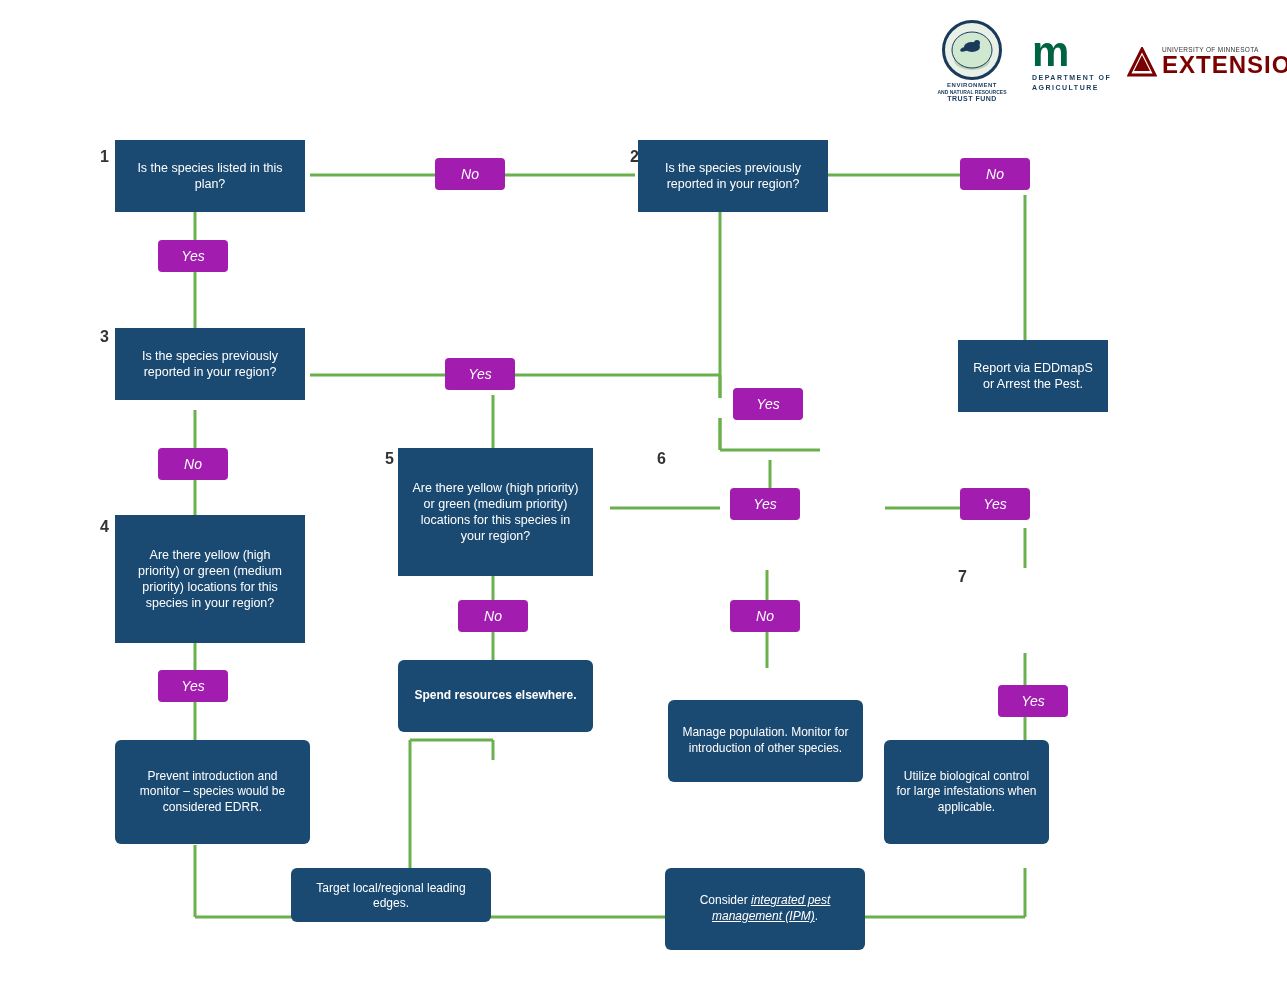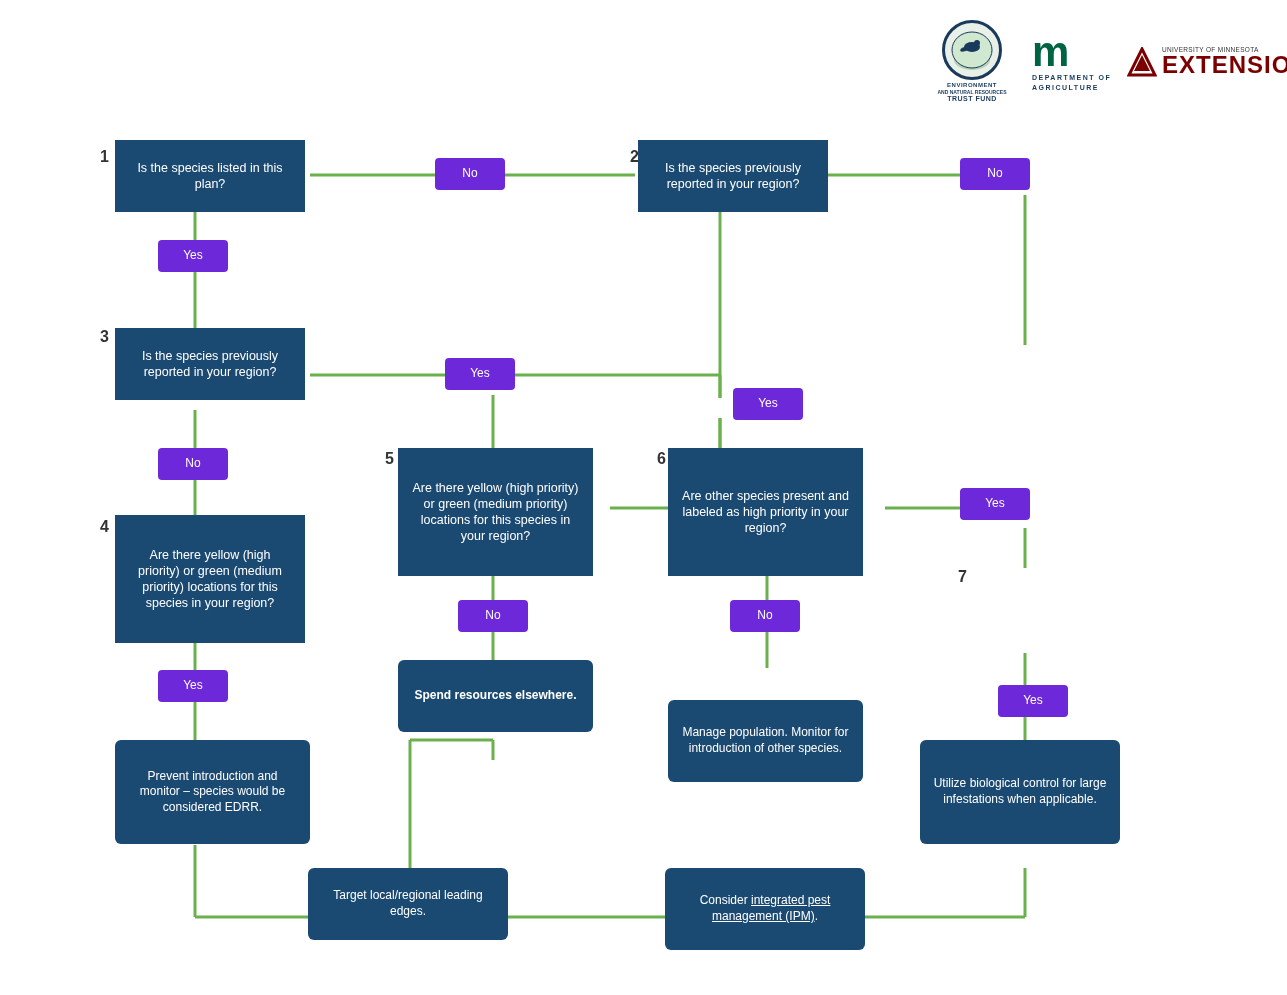--- a/index.html
+++ b/index.html
@@ -104,24 +104,25 @@
       padding: 10px 12px;
     }
 
     .node-blue {
       background: #1a4971;
       color: #fff;
       font-size: 12.5px;
     }
 
     .node-gray {
-      background: #6d28d9;
+      background: #a21caf;
       color: #fff;
-      font-size: 12px;
+      font-size: 14px;
       border-radius: 4px;
+      font-style: italic;
     }
 
     .node-outcome {
       background: #1a4971;
       color: #fff;
       font-size: 12px;
       border-radius: 6px;
     }
 
     
@@ -279,20 +280,23 @@
     </div>
 
     <div class="node node-gray" style="left:920px; top:38px; width:70px; height:32px;">
       <span>No</span>
     </div>
 
     <div class="node node-gray" style="left:693px; top:268px; width:70px; height:32px;">
       <span>Yes</span>
     </div>
 
+    <div class="node node-blue" style="left:918px; top:220px; width:150px; height:72px;">
+      <span>Report via EDDmapS or Arrest the Pest.</span>
+    </div>
 
     <div class="node node-blue" style="left:75px; top:208px; width:190px; height:72px;">
       <span>Is the species previously reported in your region?</span>
     </div>
 
     <div class="node node-gray" style="left:118px; top:328px; width:70px; height:32px;">
       <span>No</span>
     </div>
 
     <div class="node node-gray" style="left:405px; top:238px; width:70px; height:32px;">
@@ -312,23 +316,20 @@
     </div>
 
     <div class="node node-gray" style="left:418px; top:480px; width:70px; height:32px;">
       <span>No</span>
     </div>
 
     <div class="node node-gray" style="left:690px; top:368px; width:70px; height:32px;">
       <span>Yes</span>
     </div>
 
-    <div class="node node-blue" style="left:628px; top:328px; width:195px; height:128px;">
-      <span>Are other species present and labeled as high priority in your region?</span>
-    </div>
 
     <div class="node node-gray" style="left:690px; top:480px; width:70px; height:32px;">
       <span>No</span>
     </div>
 
     <div class="node node-gray" style="left:920px; top:368px; width:70px; height:32px;">
       <span>Yes</span>
     </div>
 
 
@@ -341,27 +342,27 @@
     </div>
 
     <div class="node node-outcome" style="left:628px; top:540px; width:195px; height:82px;margin-top:40px;">
       <span>Manage population. Monitor for introduction of other species.</span>
     </div>
 
     <div class="node node-outcome" style="left:75px; top:620px; width:195px; height:104px;">
       <span>Prevent introduction and monitor – species would be considered EDRR.</span>
     </div>
 
-    <div class="node node-outcome" style="left:268px; top:748px; width:200px; height:72px;">
+    <div class="node node-outcome" style="left:251px; top:748px; width:200px; height:54px;align-items:flex-end;">
       <span>Target local/regional leading edges.</span>
     </div>
 
     <div class="node node-outcome" style="left:625px; top:748px; width:200px; height:82px;">
-      <span style="text-align:center;">Consider <span style="text-decoration:underline;">integrated pest management (IPM)</span>.</span>
-    </div>
-
-    <div class="node node-outcome" style="left:880px; top:620px; width:200px; height:104px;">
+      <span style="text-align:center;">Consider <span style="text-decoration:underline;font-style:italic;">integrated pest management (IPM)</span>.</span>
+    </div>
+
+    <div class="node node-outcome" style="left:844px; top:620px; width:165px; height:104px;">
       <span>Utilize biological control for large infestations when applicable.</span>
     </div>
 
   </div>
 
 </div>
 
 </body></html>

